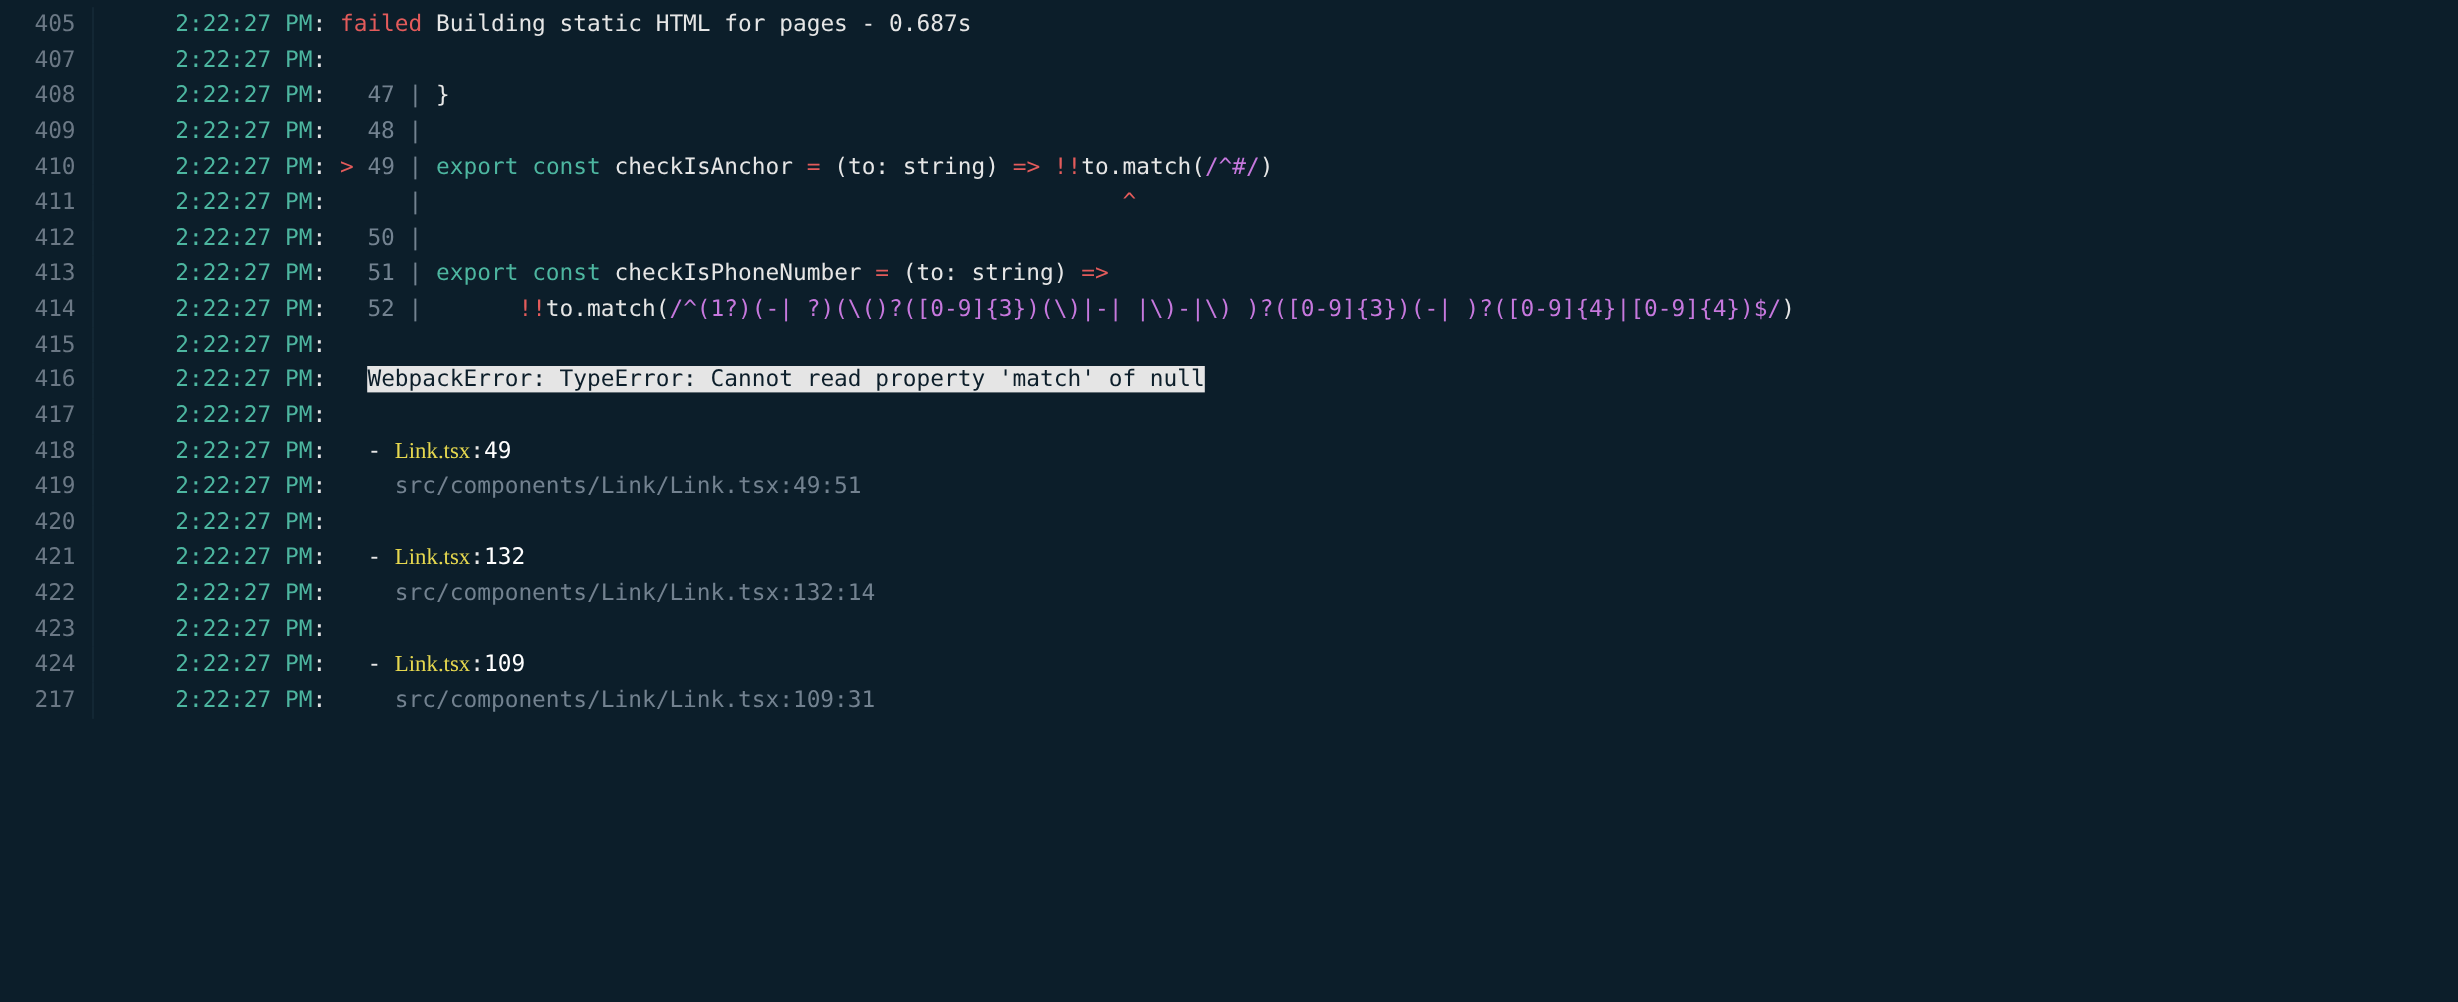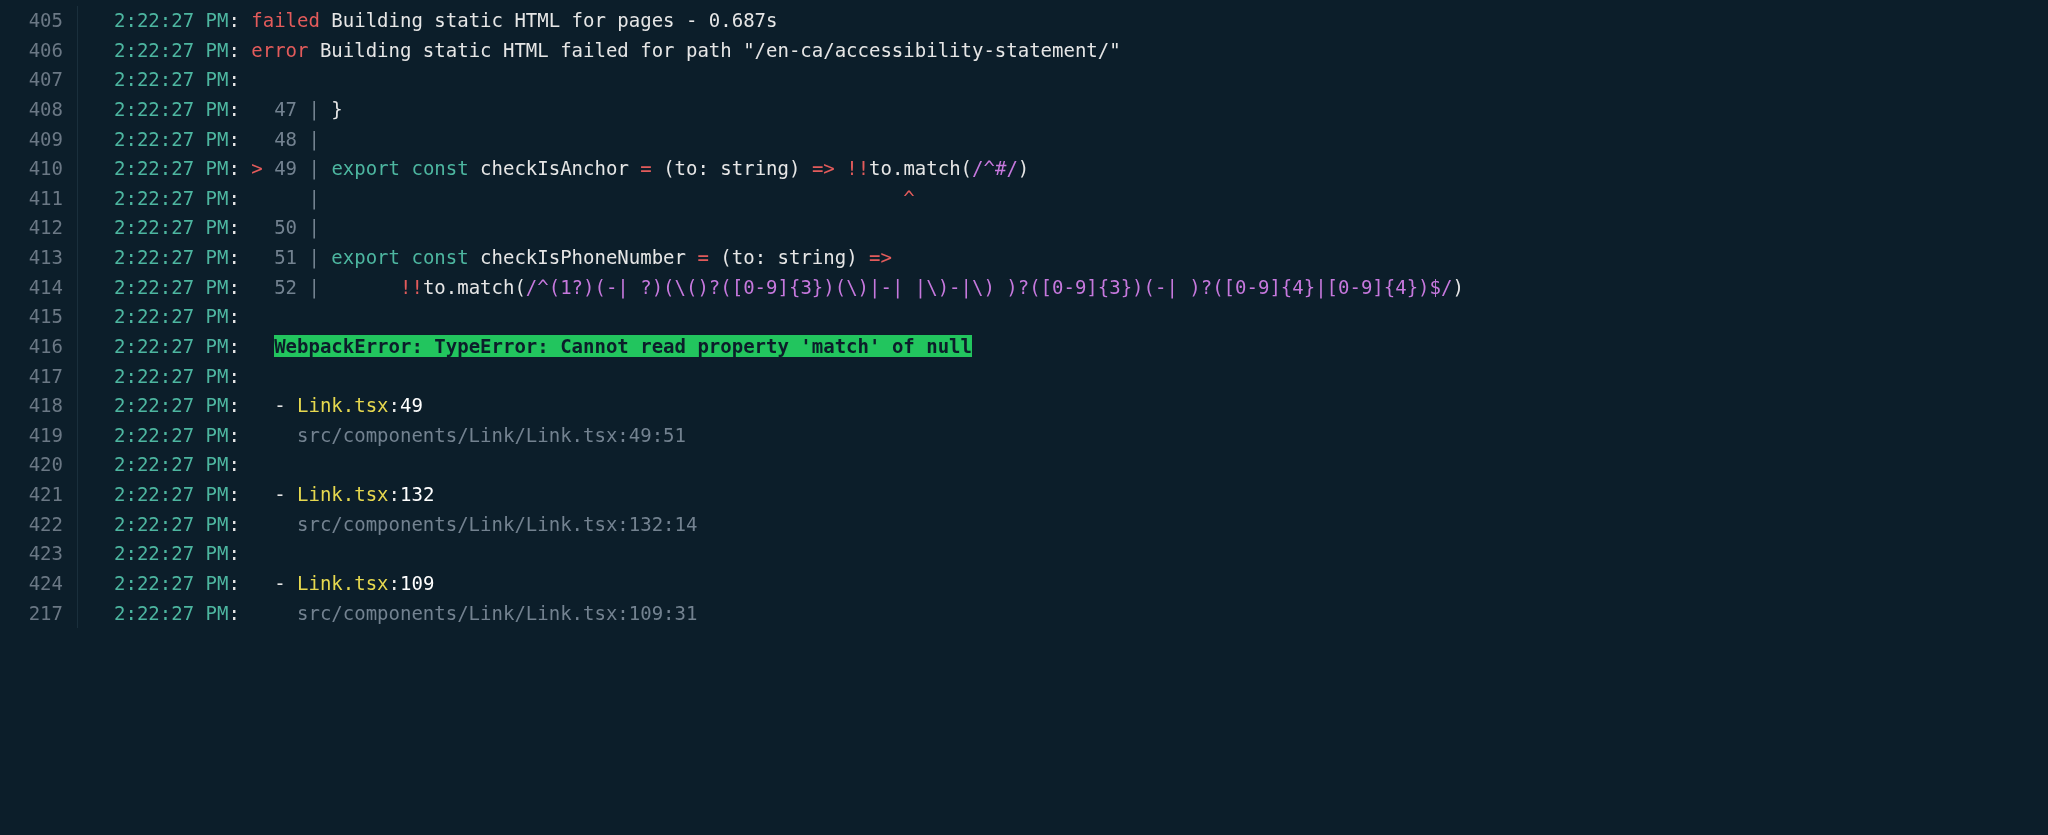--- a/index.html
+++ b/index.html
@@ -18,20 +18,21 @@
     overflow: hidden;
   }
   .log-container {
     display: flex;
     flex-direction: column;
     padding-top: 6px;
   }
   .log-row {
     display: flex;
     white-space: pre;
+    gap: 32px;
   }
   .gutter {
     width: 78px;
     text-align: right;
     color: #6b7885;
     padding-right: 14px;
     border-right: 1px solid #1a2f3c;
     flex-shrink: 0;
   }
   .content {
@@ -44,32 +45,31 @@
   .error { color: #e35b5b; }
   .white { color: #e6e6e6; text-align: right; }
   .dim { color: #738290; }
   .kw-export { color: #4db6a0; }
   .kw-const { color: #4db6a0; }
   .op-eq { color: #e35b5b; }
   .arrow { color: #e35b5b; }
   .bang { color: #e35b5b; }
   .regex { color: #c678dd; }
   .caret { color: #e35b5b; }
-  .err-hl { background: #22c55e; color: #0c1e2a; font-weight: bold; }
-  .file-y { color: #e6d84f; }
+  .err-hl { background: #e5e5e5; color: #0c1e2a; }
+  .file-y { color: #e6d84f; font-family: Liberation Serif, serif; }
   .num-y { color: #ffffff; text-align: right; }
   .path-dim { color: #738290; }
   .pointer { color: #e35b5b; }
 </style>
 </head>
 <body>
 
 <div class="log-container" id="log-root">
     <div class="log-row"><span class="gutter">405</span><span class="content"><span class="ts">2:22:27 PM</span><span class="colon">: </span><span class="failed">failed</span><span class="white"> Building static HTML for pages - 0.687s</span></span></div>
-    <div class="log-row"><span class="gutter">406</span><span class="content"><span class="ts">2:22:27 PM</span><span class="colon">: </span><span class="error">error</span><span class="white"> Building static HTML failed for path "/en-ca/accessibility-statement/"</span></span></div>
     <div class="log-row"><span class="gutter">407</span><span class="content"><span class="ts">2:22:27 PM</span><span class="colon">: </span></span></div>
     <div class="log-row"><span class="gutter">408</span><span class="content"><span class="ts">2:22:27 PM</span><span class="colon">: </span><span class="dim">  47 | </span><span class="white">}</span></span></div>
     <div class="log-row"><span class="gutter">409</span><span class="content"><span class="ts">2:22:27 PM</span><span class="colon">: </span><span class="dim">  48 |</span></span></div>
     <div class="log-row"><span class="gutter">410</span><span class="content"><span class="ts">2:22:27 PM</span><span class="colon">: </span><span class="pointer">&gt;</span><span class="dim"> 49 | </span><span class="kw-export">export</span><span class="white"> </span><span class="kw-const">const</span><span class="white"> checkIsAnchor </span><span class="op-eq">=</span><span class="white"> (to: string) </span><span class="arrow">=&gt;</span><span class="white"> </span><span class="bang">!!</span><span class="white">to.match(</span><span class="regex">/^#/</span><span class="white">)</span></span></div>
     <div class="log-row"><span class="gutter">411</span><span class="content"><span class="ts">2:22:27 PM</span><span class="colon">: </span><span class="dim">     |                                                   </span><span class="caret">^</span></span></div>
     <div class="log-row"><span class="gutter">412</span><span class="content"><span class="ts">2:22:27 PM</span><span class="colon">: </span><span class="dim">  50 |</span></span></div>
     <div class="log-row"><span class="gutter">413</span><span class="content"><span class="ts">2:22:27 PM</span><span class="colon">: </span><span class="dim">  51 | </span><span class="kw-export">export</span><span class="white"> </span><span class="kw-const">const</span><span class="white"> checkIsPhoneNumber </span><span class="op-eq">=</span><span class="white"> (to: string) </span><span class="arrow">=&gt;</span></span></div>
     <div class="log-row"><span class="gutter">414</span><span class="content"><span class="ts">2:22:27 PM</span><span class="colon">: </span><span class="dim">  52 | </span><span class="white">      </span><span class="bang">!!</span><span class="white">to.match(</span><span class="regex">/^(1?)(-| ?)(\()?([0-9]{3})(\)|-| |\)-|\) )?([0-9]{3})(-| )?([0-9]{4}|[0-9]{4})$/</span><span class="white">)</span></span></div>
     <div class="log-row"><span class="gutter">415</span><span class="content"><span class="ts">2:22:27 PM</span><span class="colon">: </span></span></div>
     <div class="log-row"><span class="gutter">416</span><span class="content"><span class="ts">2:22:27 PM</span><span class="colon">: </span><span class="white">  </span><span class="err-hl">WebpackError: TypeError: Cannot read property 'match' of null</span></span></div>

